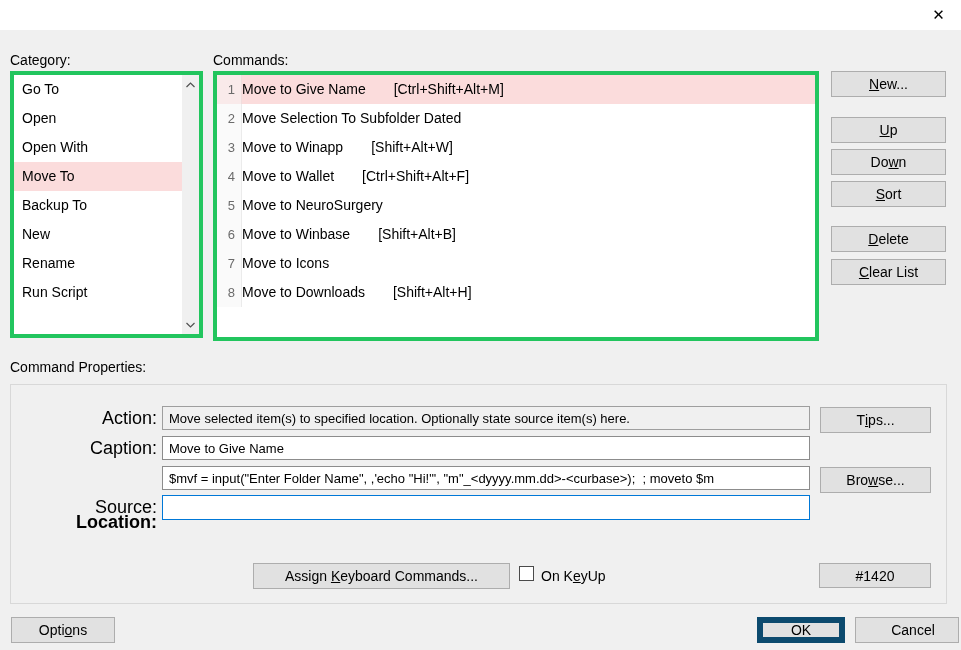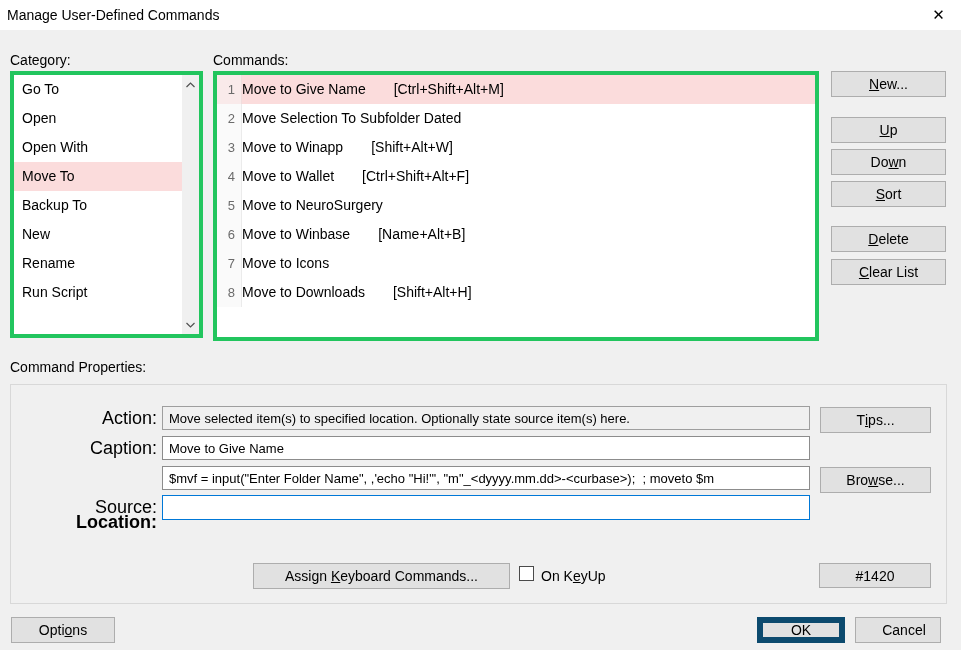--- a/index.html
+++ b/index.html
@@ -62,27 +62,26 @@
   .btn-browse { left:820px; top:467px; width:111px; height:26px; }
   .btn-assign { left:253px; top:563px; width:257px; height:26px; }
   .btn-id     { left:819px; top:563px; width:112px; height:25px; }
 
   .checkbox { position:absolute; left:519px; top:566px; width:15px; height:15px;
     background:#fff; border:1px solid #4a4a4a; }
   .keyup-label { position:absolute; left:541px; top:563px; line-height:26px; white-space:pre; }
 
   .btn-options { left:11px;  top:617px; width:104px; height:26px; }
   .btn-ok      { left:757px; top:617px; width:88px;  height:26px; border:6px solid #0c4a6e; }
-  .btn-cancel  { left:855px; top:617px; width:86px;  height:26px;padding-left:12px; }
+  .btn-cancel  { left:855px; top:617px; width:104px;  height:26px;padding-left:12px; }
 </style>
 </head>
 <body>
 
 <div class="titlebar">
-  <div class="title">Manage User-Defined Commands</div>
   <div class="close-btn">
     <span>✕</span>
   </div>
 </div>
 
 <div class="section-label" style="left:10px; top:52px;">Category:</div>
 <div class="section-label" style="left:213px; top:52px;">Commands:</div>
 
 <div class="listbox cat-box">
   <div class="cat-items">
@@ -125,21 +124,21 @@
   <div class="cmd-row">
     <div class="cmd-num">4</div>
     <div class="cmd-body"><span>Move to Wallet</span><span class="cmd-shortcut">[Ctrl+Shift+Alt+F]</span></div>
   </div>
   <div class="cmd-row">
     <div class="cmd-num">5</div>
     <div class="cmd-body"><span>Move to NeuroSurgery</span><span class="cmd-shortcut"></span></div>
   </div>
   <div class="cmd-row">
     <div class="cmd-num">6</div>
-    <div class="cmd-body"><span>Move to Winbase</span><span class="cmd-shortcut">[Name+Alt+B]</span></div>
+    <div class="cmd-body"><span>Move to Winbase</span><span class="cmd-shortcut">[Shift+Alt+B]</span></div>
   </div>
   <div class="cmd-row">
     <div class="cmd-num">7</div>
     <div class="cmd-body"><span>Move to Icons</span><span class="cmd-shortcut"></span></div>
   </div>
   <div class="cmd-row">
     <div class="cmd-num">8</div>
     <div class="cmd-body"><span>Move to Downloads</span><span class="cmd-shortcut">[Shift+Alt+H]</span></div>
   </div>
 </div>

